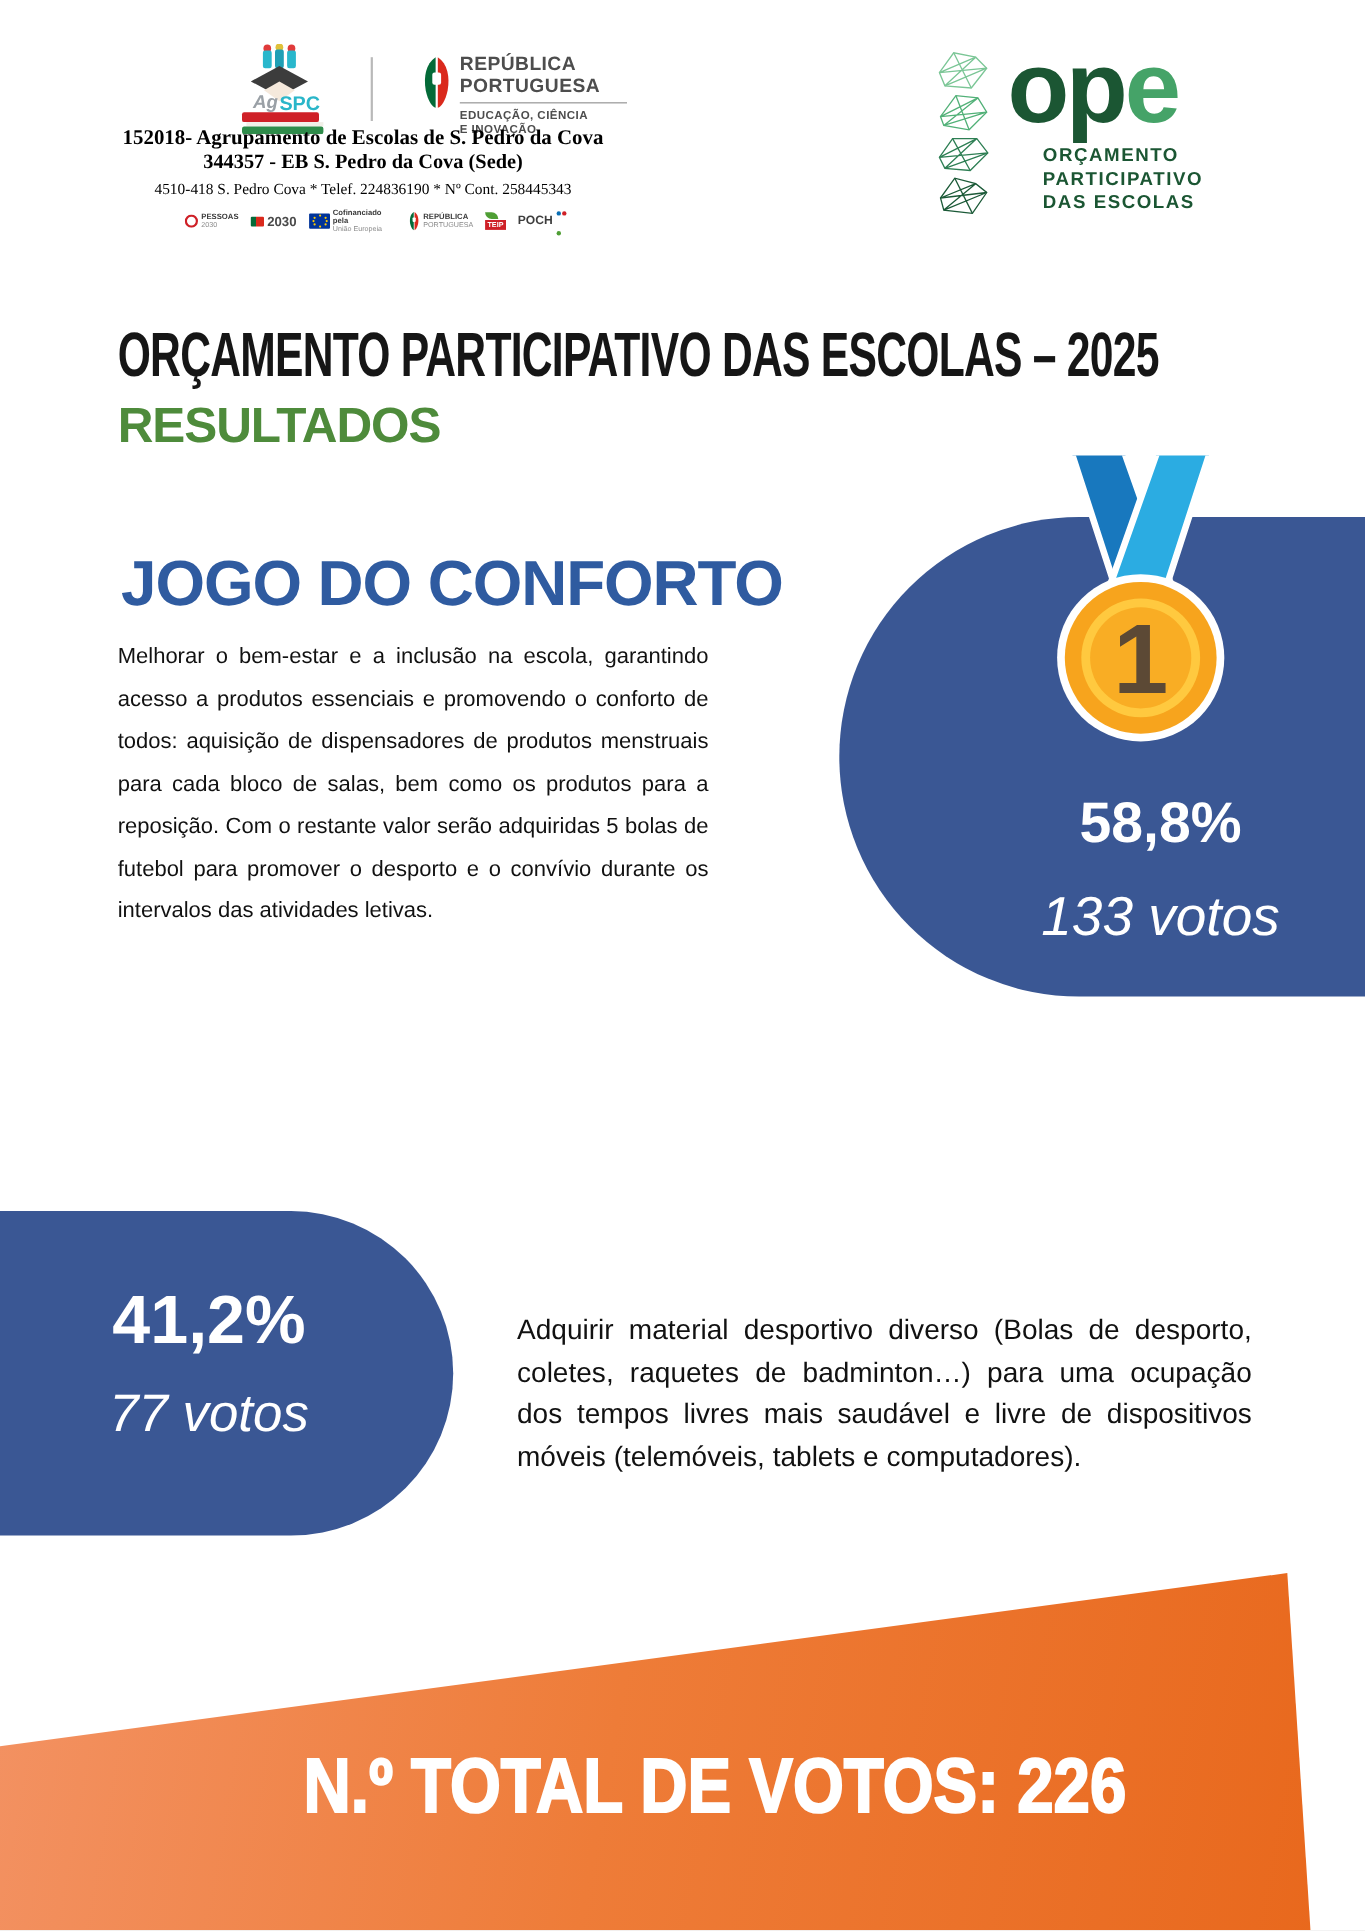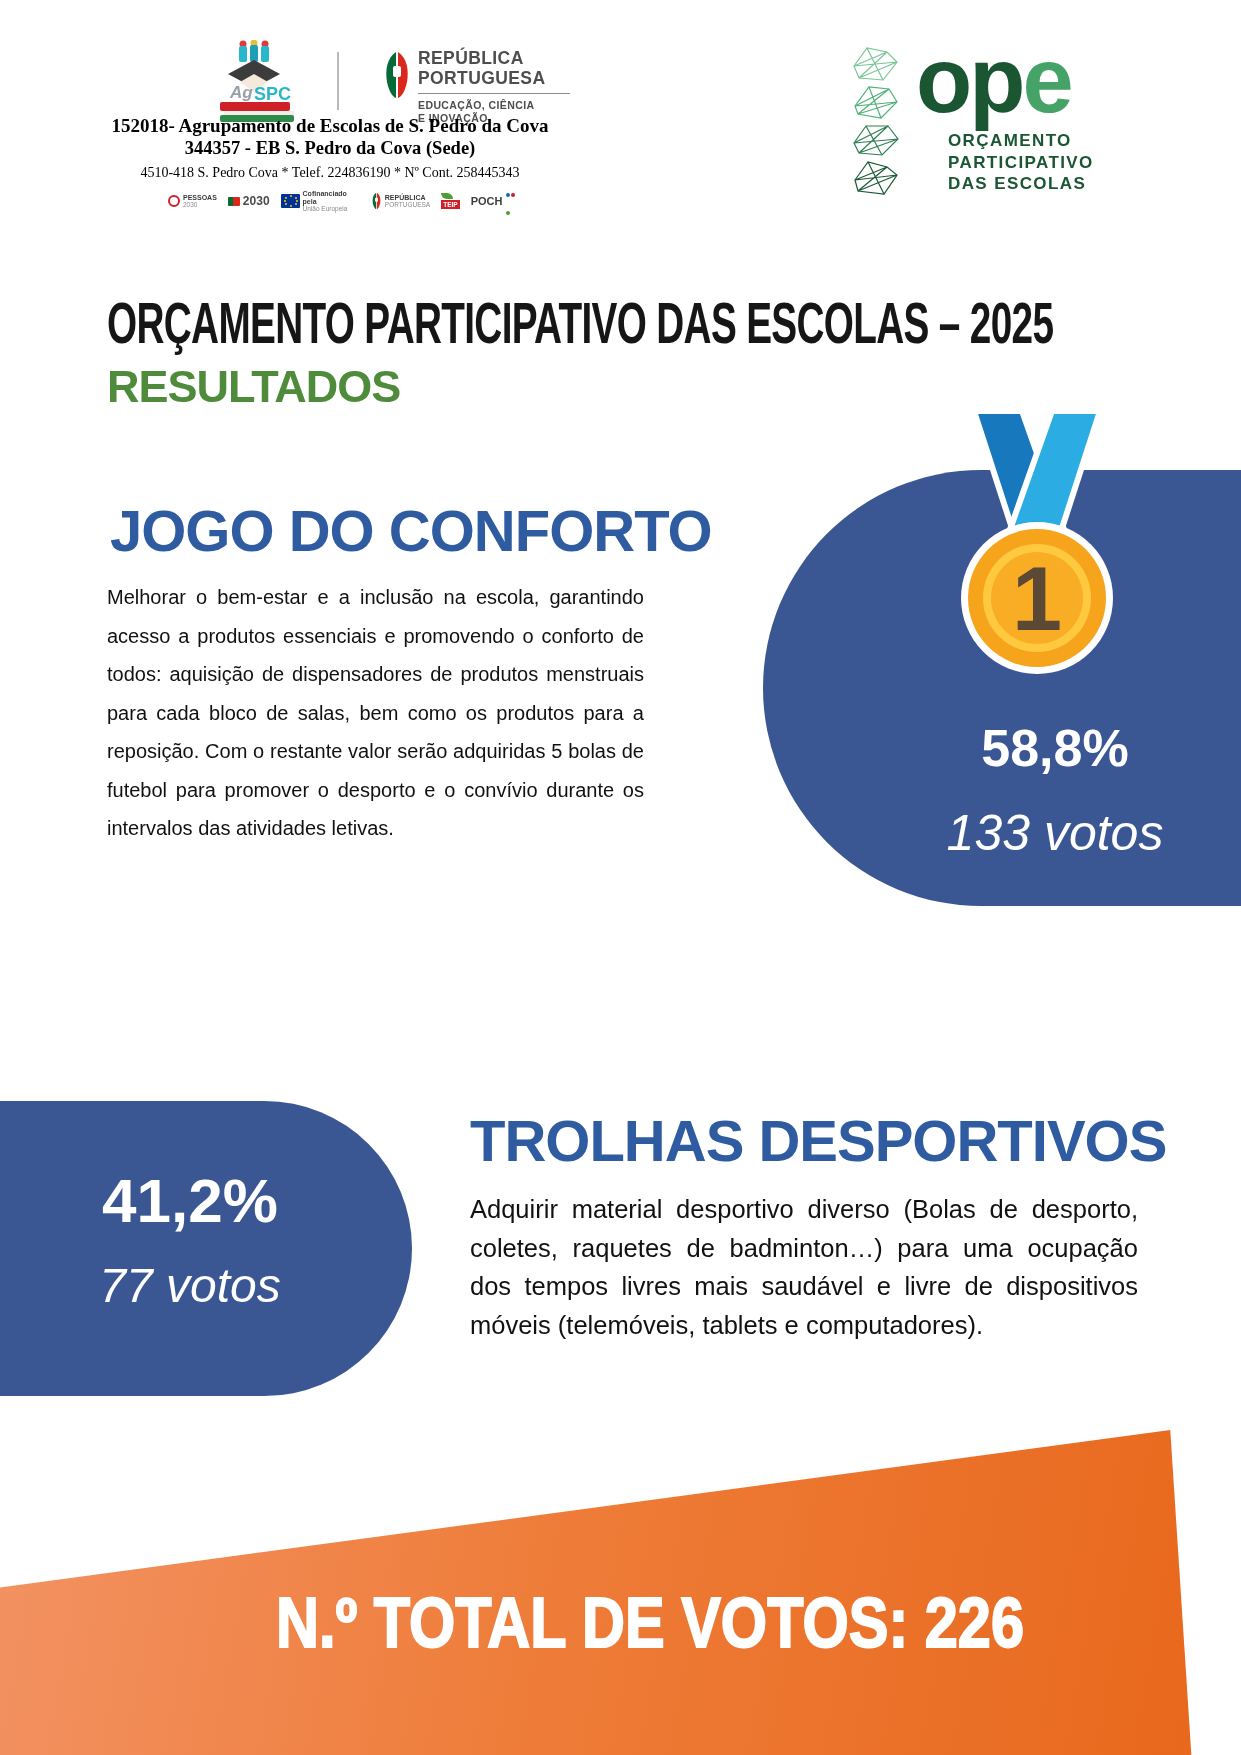--- a/index.html
+++ b/index.html
@@ -238,20 +238,19 @@
     <text x="84" y="216" text-anchor="middle" font-size="90" font-weight="700" fill="#5c4935">1</text>
   </svg>
 
   <div class="p1-pct">58,8%</div>
   <div class="p1-votes">133 votos</div>
 
   <div class="blob2"></div>
   <div class="p2-pct">41,2%</div>
   <div class="p2-votes">77 votos</div>
 
-  <div class="p2-title">TROLHAS DESPORTIVOS</div>
   <div class="p2-desc">Adquirir material desportivo diverso (Bolas de desporto, coletes, raquetes de badminton…) para uma ocupação dos tempos livres mais saudável e livre de dispositivos móveis (telemóveis, tablets e computadores).</div>
 
   <div class="banner">
     <div class="banner-text">N.º TOTAL DE VOTOS: 226</div>
   </div>
 
 </div>
 
 </body></html>

